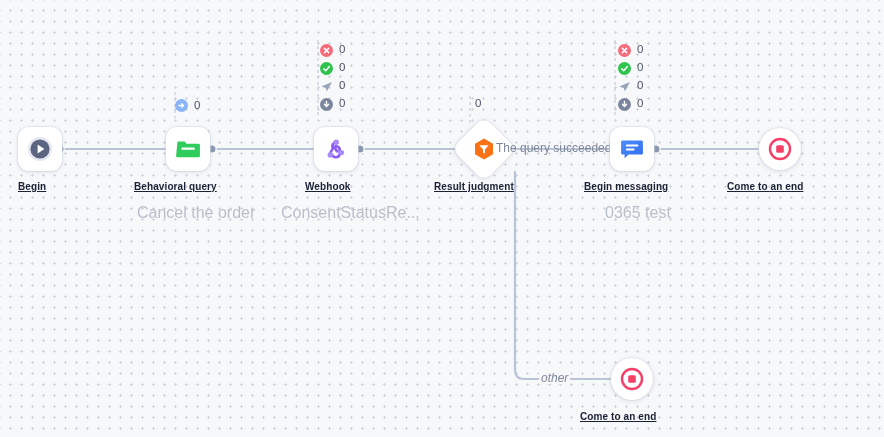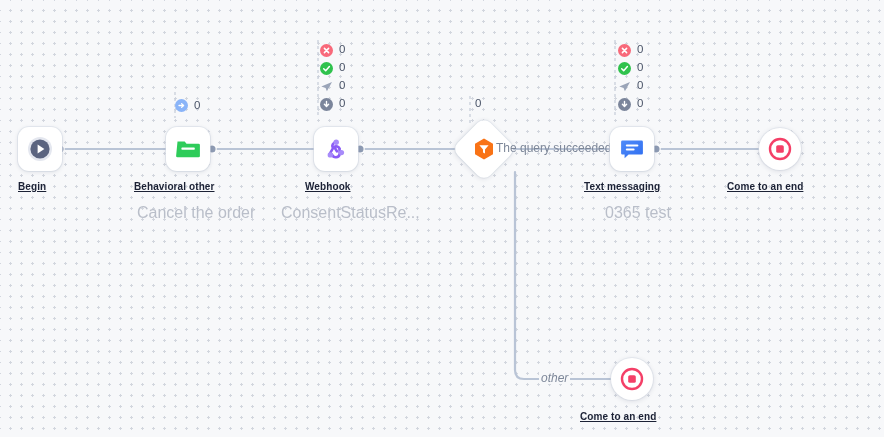--- a/index.html
+++ b/index.html
@@ -133,21 +133,21 @@
     <span class="badge-num">0</span>
   </div>
   <div class="node" style="left:166px; top:127px;">
     <div class="node-box">
       <svg width="26" height="26" viewBox="0 0 26 26">
         <path d="M2.5 5.6 h7.2 l1.8 2.1 h12 a1.4 1.4 0 0 1 1.4 1.4 v10.8 a1.4 1.4 0 0 1 -1.4 1.4 h-21 a1.4 1.4 0 0 1 -1.4 -1.4 Z" fill="#2ecc5a"></path>
         <rect x="6.4" y="11.6" width="13.4" height="2.1" rx="0.8" fill="#ffffff"></rect>
       </svg>
     </div>
   </div>
-  <div class="node-title" style="left:134px; top:181px;">Behavioral other</div>
+  <div class="node-title" style="left:134px; top:181px;">Behavioral query</div>
   <div class="node-sub" style="left:137px; top:204px;">Cancel the order</div>
 
   <div class="badge-stack" style="left:320px; top:43px;">
     <div class="badge-row">
       <svg class="badge-ico" viewBox="0 0 13 13">
         <circle cx="6.5" cy="6.5" r="6.5" fill="#f8697a"></circle>
         <path d="M4.4 4.4 L8.6 8.6 M8.6 4.4 L4.4 8.6" stroke="#ffffff" stroke-width="1.5" stroke-linecap="round"></path>
       </svg>
       <span class="badge-num">0</span>
     </div>
@@ -195,20 +195,21 @@
   <div class="node" style="left:461px; top:126px;">
     <div class="node-diamond">
       <div class="diamond-inner">
         <svg width="24" height="24" viewBox="0 0 24 24">
           <path d="M12 1.6 L21 6.8 L21 17.2 L12 22.4 L3 17.2 L3 6.8 Z" fill="#f97316"></path>
           <path d="M7.4 8.2 h9.2 l-3.6 4.2 v4.2 l-2 -1.2 v-3 Z" fill="#ffffff"></path>
         </svg>
       </div>
     </div>
   </div>
+  <div class="node-title" style="left:434px; top:181px;">Result judgment</div>
 
   <div class="edge-label" style="left:496px; top:142px;">The query succeeded</div>
   <div class="edge-label on-canvas" style="left:539px; top:372px;">other</div>
 
   <div class="badge-stack" style="left:618px; top:43px;">
     <div class="badge-row">
       <svg class="badge-ico" viewBox="0 0 13 13">
         <circle cx="6.5" cy="6.5" r="6.5" fill="#f8697a"></circle>
         <path d="M4.4 4.4 L8.6 8.6 M8.6 4.4 L4.4 8.6" stroke="#ffffff" stroke-width="1.5" stroke-linecap="round"></path>
       </svg>
@@ -243,21 +244,21 @@
             <stop offset="0%" stop-color="#4f8bf9"></stop>
             <stop offset="100%" stop-color="#2f6ef0"></stop>
           </linearGradient>
         </defs>
         <path d="M3.4 4.6 h19.2 a1.3 1.3 0 0 1 1.3 1.3 v11.4 a1.3 1.3 0 0 1 -1.3 1.3 h-13 l-4 3.6 v-3.6 h-2.2 a1.3 1.3 0 0 1 -1.3 -1.3 v-11.4 a1.3 1.3 0 0 1 1.3 -1.3 z" fill="url(#chatgrad)"></path>
         <rect x="6.8" y="8.4" width="12.6" height="2" rx="1" fill="#ffffff"></rect>
         <rect x="6.8" y="12.6" width="8.8" height="2" rx="1" fill="#ffffff"></rect>
       </svg>
     </div>
   </div>
-  <div class="node-title" style="left:584px; top:181px;">Text messaging</div>
+  <div class="node-title" style="left:584px; top:181px;">Begin messaging</div>
   <div class="node-sub" style="left:605px; top:204px;">0365 test</div>
 
   <div class="node" style="left:759px; top:128px;">
     <div class="node-circle">
       <svg width="24" height="24" viewBox="0 0 24 24">
         <circle cx="12" cy="12" r="10" fill="none" stroke="#f43f67" stroke-width="2.4"></circle>
         <rect x="8.2" y="8.2" width="7.6" height="7.6" rx="1.6" fill="#f43f67"></rect>
       </svg>
     </div>
   </div>

